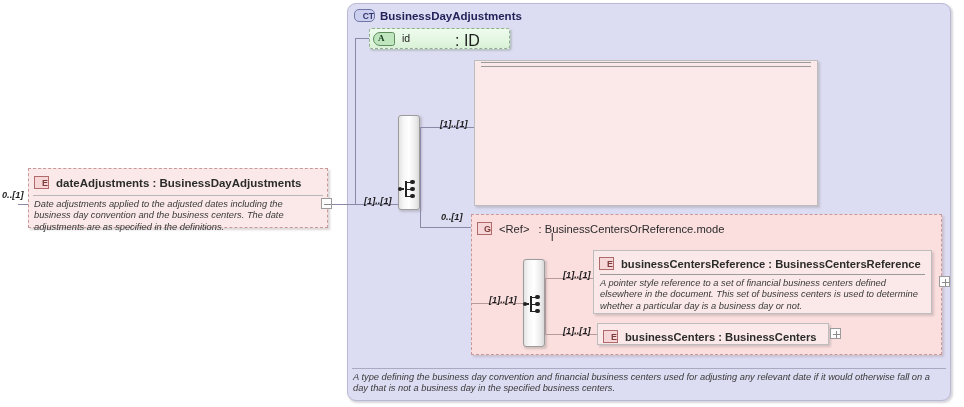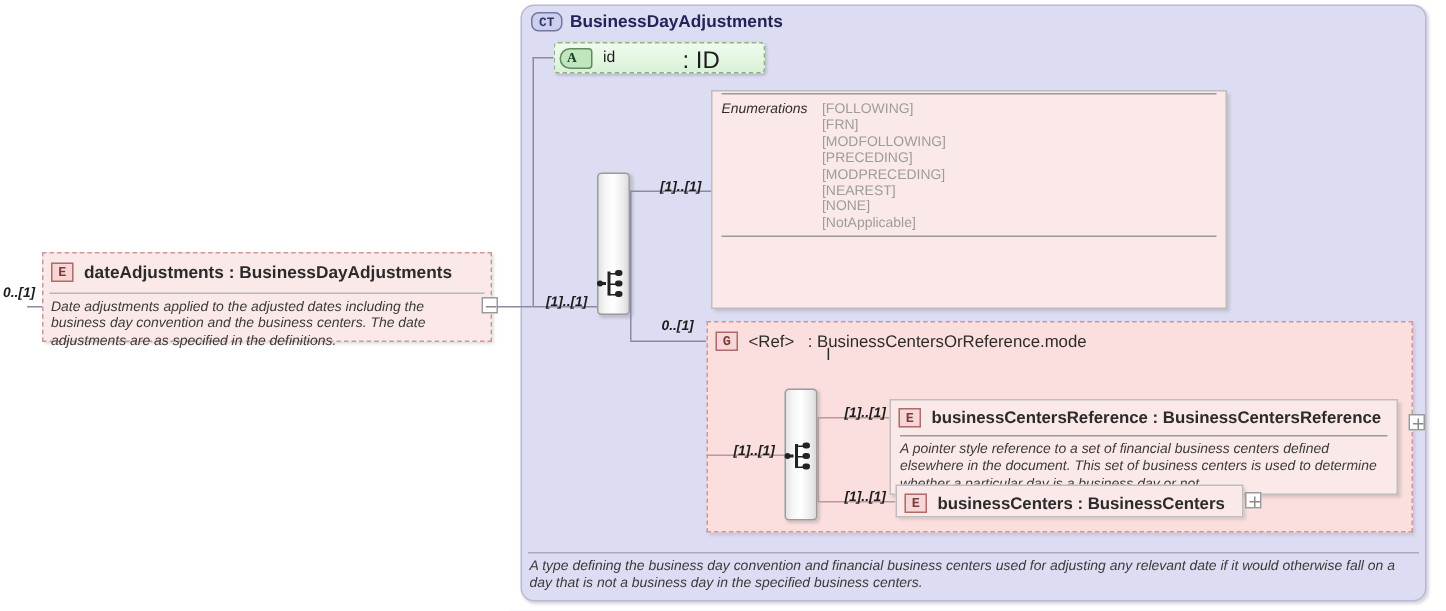--- a/index.html
+++ b/index.html
@@ -20,24 +20,24 @@
     font-style:italic;
     color:#3a3a3a;
     line-height:11.4px;
   }
 
   
   .badge{
     display:inline-block;
     width:15px;height:13px;
     line-height:13px;
-    text-align:center;
+    text-align:right;
     font-size:9px;
     font-weight:bold;
-    font-family:Liberation Mono, monospace;
+    font-family:Liberation Sans, sans-serif;
     vertical-align:middle;
     box-sizing:border-box;
   }
   .badge-e{
     background:#f6d6d6;
     border:1px solid #b06a6a;
     color:#7d3c3c;
   }
   .badge-g{
     background:#f6d6d6;
@@ -149,21 +149,21 @@
   }
   #ref-head .rtype{
     font-size:11.2px;color:#2b2b2b;margin-left:9px;vertical-align:middle;
   }
   #ref-mode2{
     left:551px;top:231px;font-size:11.2px;color:#2b2b2b;
   }
 
   
   #bcr{
-    left:593px;top:266px;width:339px;height:64px;
+    left:593px;top:250px;width:339px;height:64px;
     background:#fbe9e9;
     border:1px solid #bdbdbd;
     box-sizing:border-box;
     box-shadow:1.8px 1.8px 2px rgba(130,120,120,.28);
   }
   #bcr .hdr{padding:3px 5px 2px 5px;white-space:nowrap;}
   #bcr .hdr .lbl{margin-left:7px;vertical-align:middle;font-size:11.2px;font-weight:bold;color:#2b2b2b;}
   #bcr .sep{height:1px;background:#9a9a9a;margin:0 6px;}
   #bcr .doc{padding:3px 7px 0 6px;}
 
@@ -285,33 +285,20 @@
   <div class="ln ln-v abs" style="left:420px;top:127px;height:77px;"></div>
   <div class="ln ln-h abs" style="left:420px;top:127px;width:54px;"></div>
   <div class="card" style="left:440px;top:119px;">[1]..[1]</div>
 
   <div class="ln ln-h abs" style="left:420px;top:227px;width:51px;"></div>
   <div class="ln ln-v abs" style="left:420px;top:204px;height:23px;"></div>
   <div class="card" style="left:441px;top:212px;">0..[1]</div>
 
   <div class="abs" id="bdc">
     <div class="sep"></div>
-    <div class="enum-wrap">
-      <div class="enum-label">Enumerations</div>
-      <div class="enum-list">
-        <div>[FOLLOWING]</div>
-        <div>[FRN]</div>
-        <div>[MODFOLLOWING]</div>
-        <div>[PRECEDING]</div>
-        <div>[MODPRECEDING]</div>
-        <div>[NEAREST]</div>
-        <div>[NONE]</div>
-        <div>[NotApplicable]</div>
-      </div>
-    </div>
     <div class="sep2"></div>
   </div>
 
   <div class="abs" id="ref-group"></div>
   <div class="abs" id="ref-head">
     <span class="badge badge-g">G</span><span class="rlbl">&lt;Ref&gt;</span><span class="rtype">: BusinessCentersOrReference.mode</span>
   </div>
   <div class="abs" id="ref-mode2">l</div>
 
   <div class="lnp lnp-h abs" style="left:471px;top:303px;width:52px;"></div>

